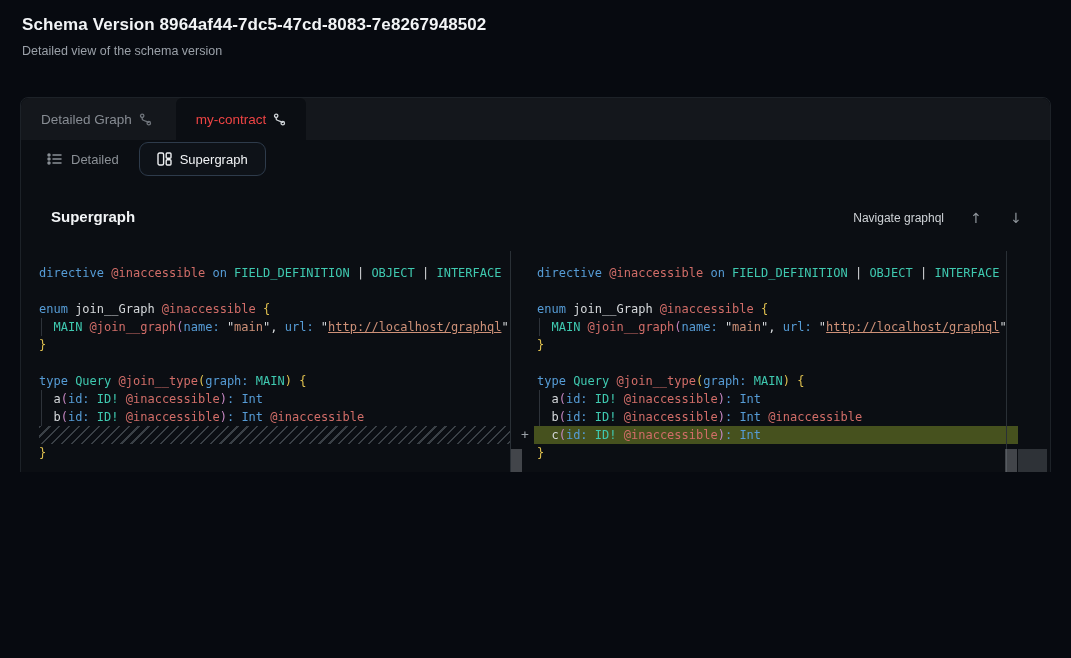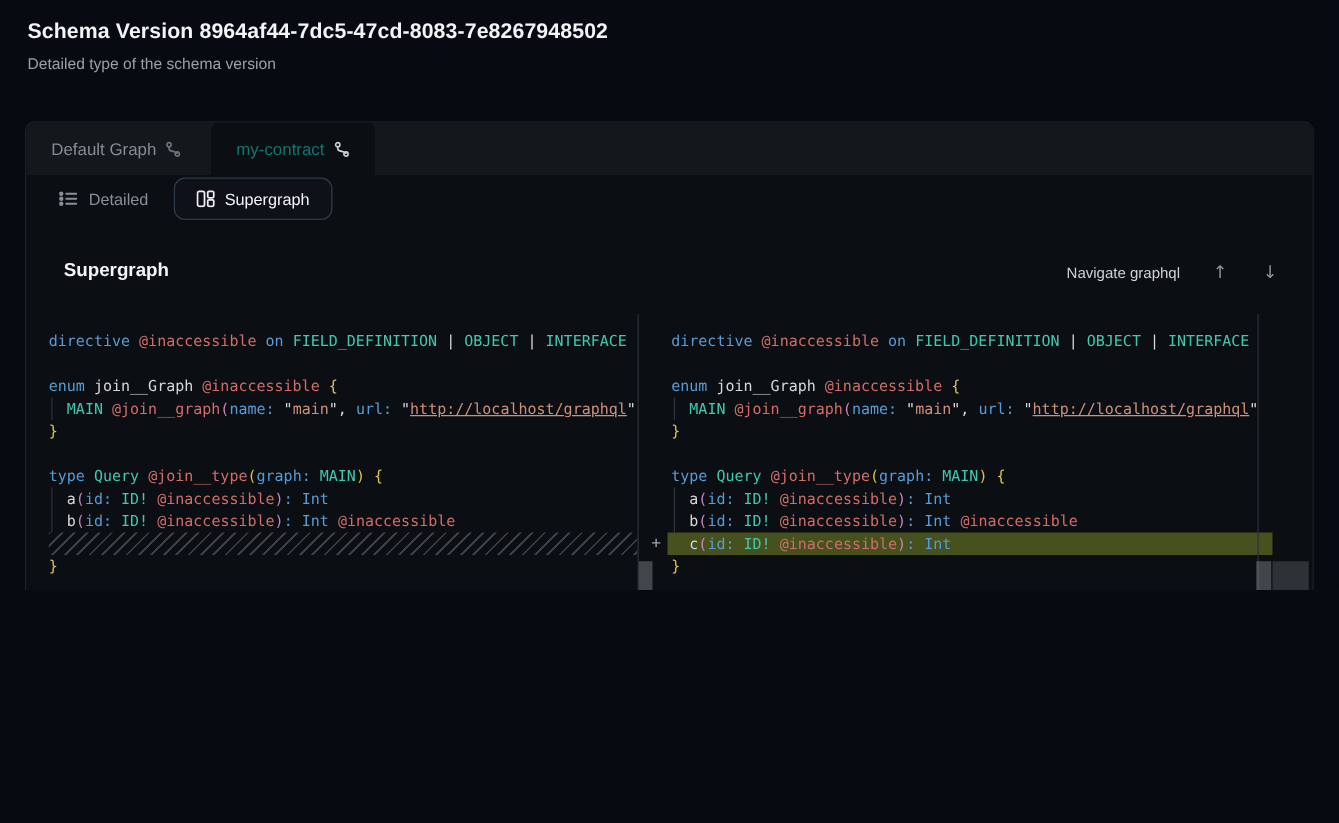--- a/index.html
+++ b/index.html
@@ -23,21 +23,21 @@
   .tabstrip {
     position:absolute; left:0; top:0; width:100%; height:42px;
     background:#14171c; display:flex; align-items:stretch; padding-left:0;
     border-radius:8px 8px 0 0;
   }
   .tab {
     display:flex; align-items:center; gap:7px; padding:0 20px;
     font-size:13.5px; color:#878c93; cursor:pointer; white-space:nowrap;
   }
   .tab.active {
-    background:#0b0e13; color:#0f766e; border-radius:6px 6px 0 0; margin-left:4px;
+    background:#0b0e13; color:#ef4444; border-radius:6px 6px 0 0; margin-left:4px;
   }
   .subtabs {
     position:absolute; left:0; top:42px; width:100%; height:38px;
     display:flex; align-items:center; padding-left:18px; gap:12px;
   }
   .subtab {
     display:flex; align-items:center; gap:8px; padding:0 8px; height:34px;
     font-size:13px; color:#8b9096; cursor:pointer; white-space:nowrap;
   }
   .subtab.active {
@@ -106,26 +106,26 @@
     background:repeating-linear-gradient(90deg, #02050a 0 25px, transparent 25px 33px);
   }
   .icon { display:inline-flex; align-items:center; }
 </style>
 </head>
 <body>
 
 <div class="page">
 
   <div class="page-title">Schema Version 8964af44-7dc5-47cd-8083-7e8267948502</div>
-  <div class="page-subtitle">Detailed type of the schema version</div>
+  <div class="page-subtitle">Detailed view of the schema version</div>
 
   <div class="card">
     <div class="tabstrip">
         <div class="tab">
-          <span>Default Graph</span>
+          <span>Detailed Graph</span>
           <span class="icon">
             <svg width="13" height="13" viewBox="0 0 13 13" fill="none" stroke="#6f747b" stroke-width="1.3">
               <circle cx="3.2" cy="2.8" r="1.7"></circle>
               <circle cx="9.8" cy="10.2" r="1.7"></circle>
               <path d="M3.2 4.5 v1.6 c0 2.4 6.6 1.6 6.6 4.0"></path>
             </svg>
           </span>
         </div>
         <div class="tab active">
           <span>my-contract</span>

